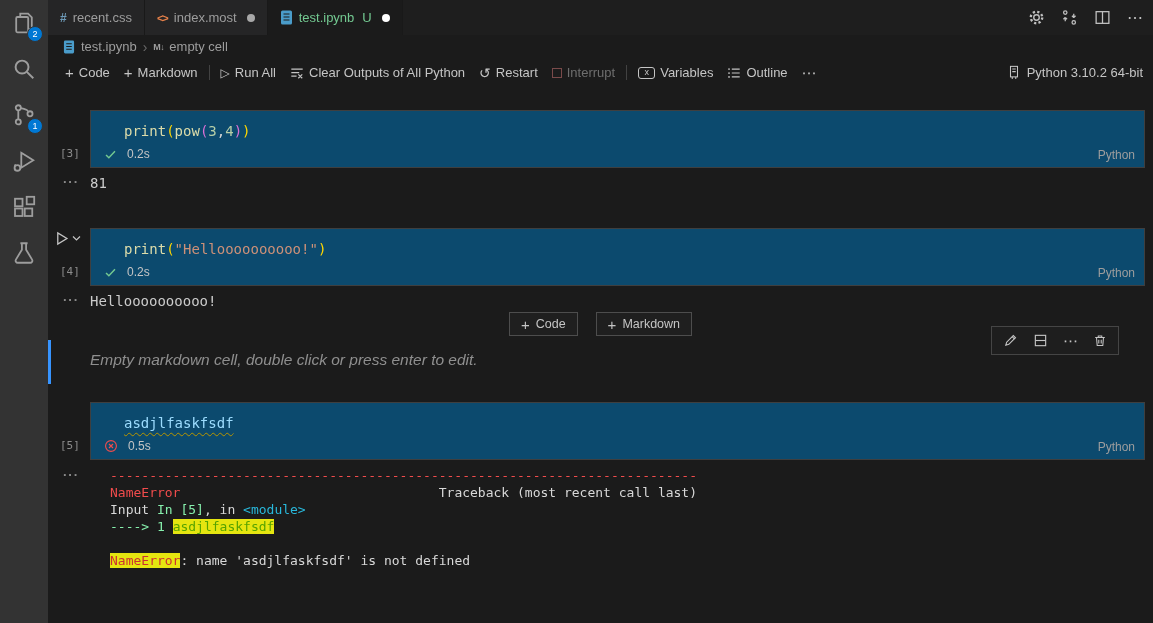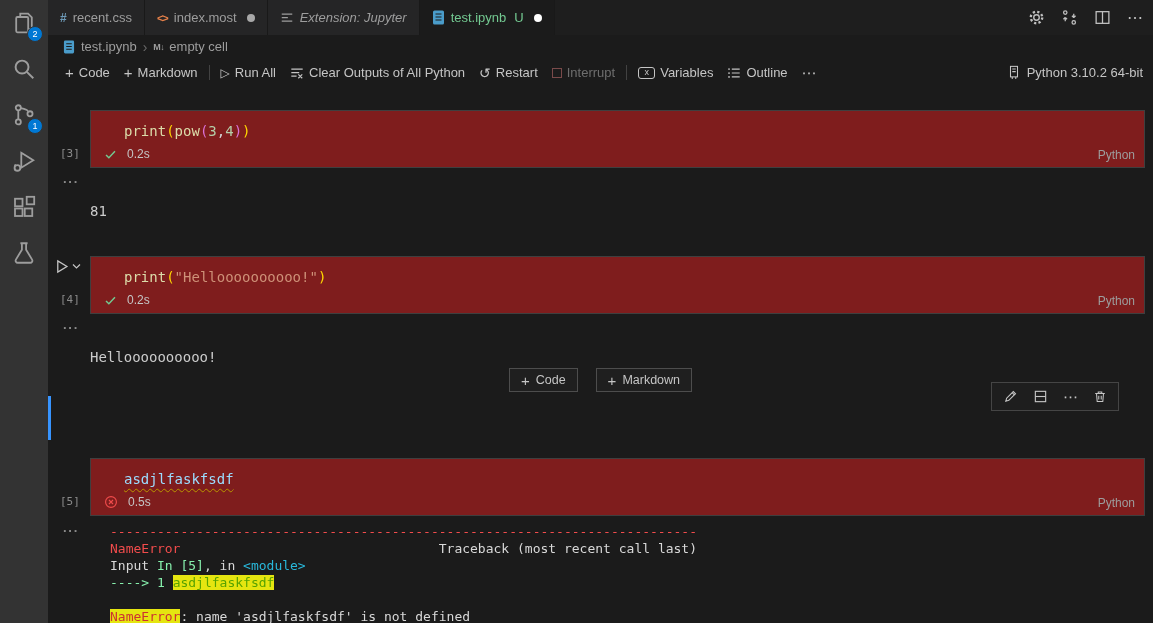--- a/index.html
+++ b/index.html
@@ -42,30 +42,30 @@
   .tb-item.disabled { color:#6e6e6e; cursor:default; }
   .sq-icon { width:10px; height:10px; border:1.3px solid #7a4a4a; display:inline-block; }
   .var-icon { width:17px; height:12px; border:1.1px solid #c5c5c5; border-radius:3px; font-size:9px; display:inline-flex; align-items:center; justify-content:center; line-height:1; }
   .kernel { margin-left:auto; display:flex; align-items:center; gap:6px; cursor:pointer; }
   .plus { font-size:15px; font-weight:400; }
 
   
   .nb-body { flex:1; background:#1b1b1b; padding-top:23px; overflow:hidden; }
   .cell-row { display:flex; margin-right:8px; }
   .gutter { width:42px; flex:none; position:relative; }
-  .cell-box { flex:1; background:#7f1d1d; border:1px solid #3f3f3f; height:58px; position:relative; cursor:text; }
+  .cell-box { flex:1; background:#0c4a6e; border:1px solid #3f3f3f; height:58px; position:relative; cursor:text; }
   .code-line { padding:11px 0 0 33px; font-family:"DejaVu Sans Mono", monospace; font-size:14px; line-height:18px; white-space:pre; }
   .status-row { position:absolute; left:13px; bottom:6px; display:flex; align-items:flex-end; gap:10px; font-size:12px; color:#c5c5c5; }
   .lang-label { position:absolute; right:9px; bottom:5px; font-size:12px; color:#9d9d9d; cursor:pointer; }
   .exec-label { position:absolute; bottom:8px; left:12px; font-family:"DejaVu Sans Mono", monospace; font-size:11px; color:#8c8c8c; }
   .run-btn { position:absolute; top:2px; left:5px; display:flex; align-items:flex-start; gap:2px; color:#c5c5c5; cursor:pointer; }
 
   .out-row { display:flex; margin-top:6px; }
   .collapse-btn { width:42px; flex:none; padding-left:15px; color:#8c8c8c; font-weight:bold; font-size:13px; letter-spacing:1px; line-height:16px; cursor:pointer; }
-  .out-text { font-family:"DejaVu Sans Mono", monospace; font-size:14px; line-height:19px; color:#cccccc;margin-top:28px; }
+  .out-text { font-family:"DejaVu Sans Mono", monospace; font-size:14px; line-height:19px; color:#cccccc; }
 
   
   .tk-fn  { color:#dcdcaa; }
   .tk-b1  { color:#ffd700; }
   .tk-b2  { color:#da70d6; }
   .tk-num { color:#b5cea8; }
   .tk-pun { color:#d4d4d4; }
   .tk-str { color:#ce9178; }
   .tk-var { color:#9cdcfe; text-decoration:underline wavy #b89500 1px; text-underline-offset:4px; }
   .tk-red { color:#f14c4c; }
@@ -142,26 +142,20 @@
 
   <div class="tab-bar">
     <div class="tab">
       <span class="glyph-css">#</span>
       <span>recent.css</span>
     </div>
     <div class="tab">
       <span class="glyph-html">&lt;&gt;</span>
       <span>index.most</span>
       <span class="dot"></span>
-    </div>
-    <div class="tab preview">
-      <svg width="14" height="14" viewBox="0 0 16 16" fill="none" stroke="#9d9d9d" stroke-width="1.4">
-        <path d="M2 3.5h12M2 7.5h7M2 11.5h12"></path>
-      </svg>
-      <span>Extension: Jupyter</span>
     </div>
     <div class="tab active git-green">
       <svg width="13" height="15" viewBox="0 0 13 15">
         <rect x="1" y="0.5" width="11" height="14" rx="1.5" fill="#4a9cca"></rect>
         <path d="M3.5 4h6M3.5 7h6M3.5 10h6" stroke="#1b1b1b" stroke-width="1.1"></path>
       </svg>
       <span>test.ipynb</span>
       <span class="git-u">U</span>
       <span class="dot"></span>
     </div>
@@ -331,20 +325,21 @@
           </svg>
         </span>
         <span style="font-size:15px; line-height:10px;">⋯</span>
         <span>
           <svg width="14" height="15" viewBox="0 0 16 16" fill="none" stroke="currentColor" stroke-width="1.2">
             <path d="M2.5 4.5h11M6 4.5V2.8h4v1.7M4 4.5l.8 9.2h6.4l.8-9.2M6.6 7v4.5M9.4 7v4.5"></path>
           </svg>
         </span>
       </div>
       <div class="md-focus-bar"></div>
+      <div class="md-text">Empty markdown cell, double click or press enter to edit.</div>
     </div>
 
     <div class="cell-row" style="margin-top:16px;">
       <div class="gutter">
         <span class="exec-label">[5]</span>
       </div>
       <div class="cell-box">
         <div class="code-line"><span class="tk-var">asdjlfaskfsdf</span></div>
         <div class="status-row">
           <svg width="14" height="14" viewBox="0 0 16 16" fill="none" stroke="#f14c4c" stroke-width="1.3">

